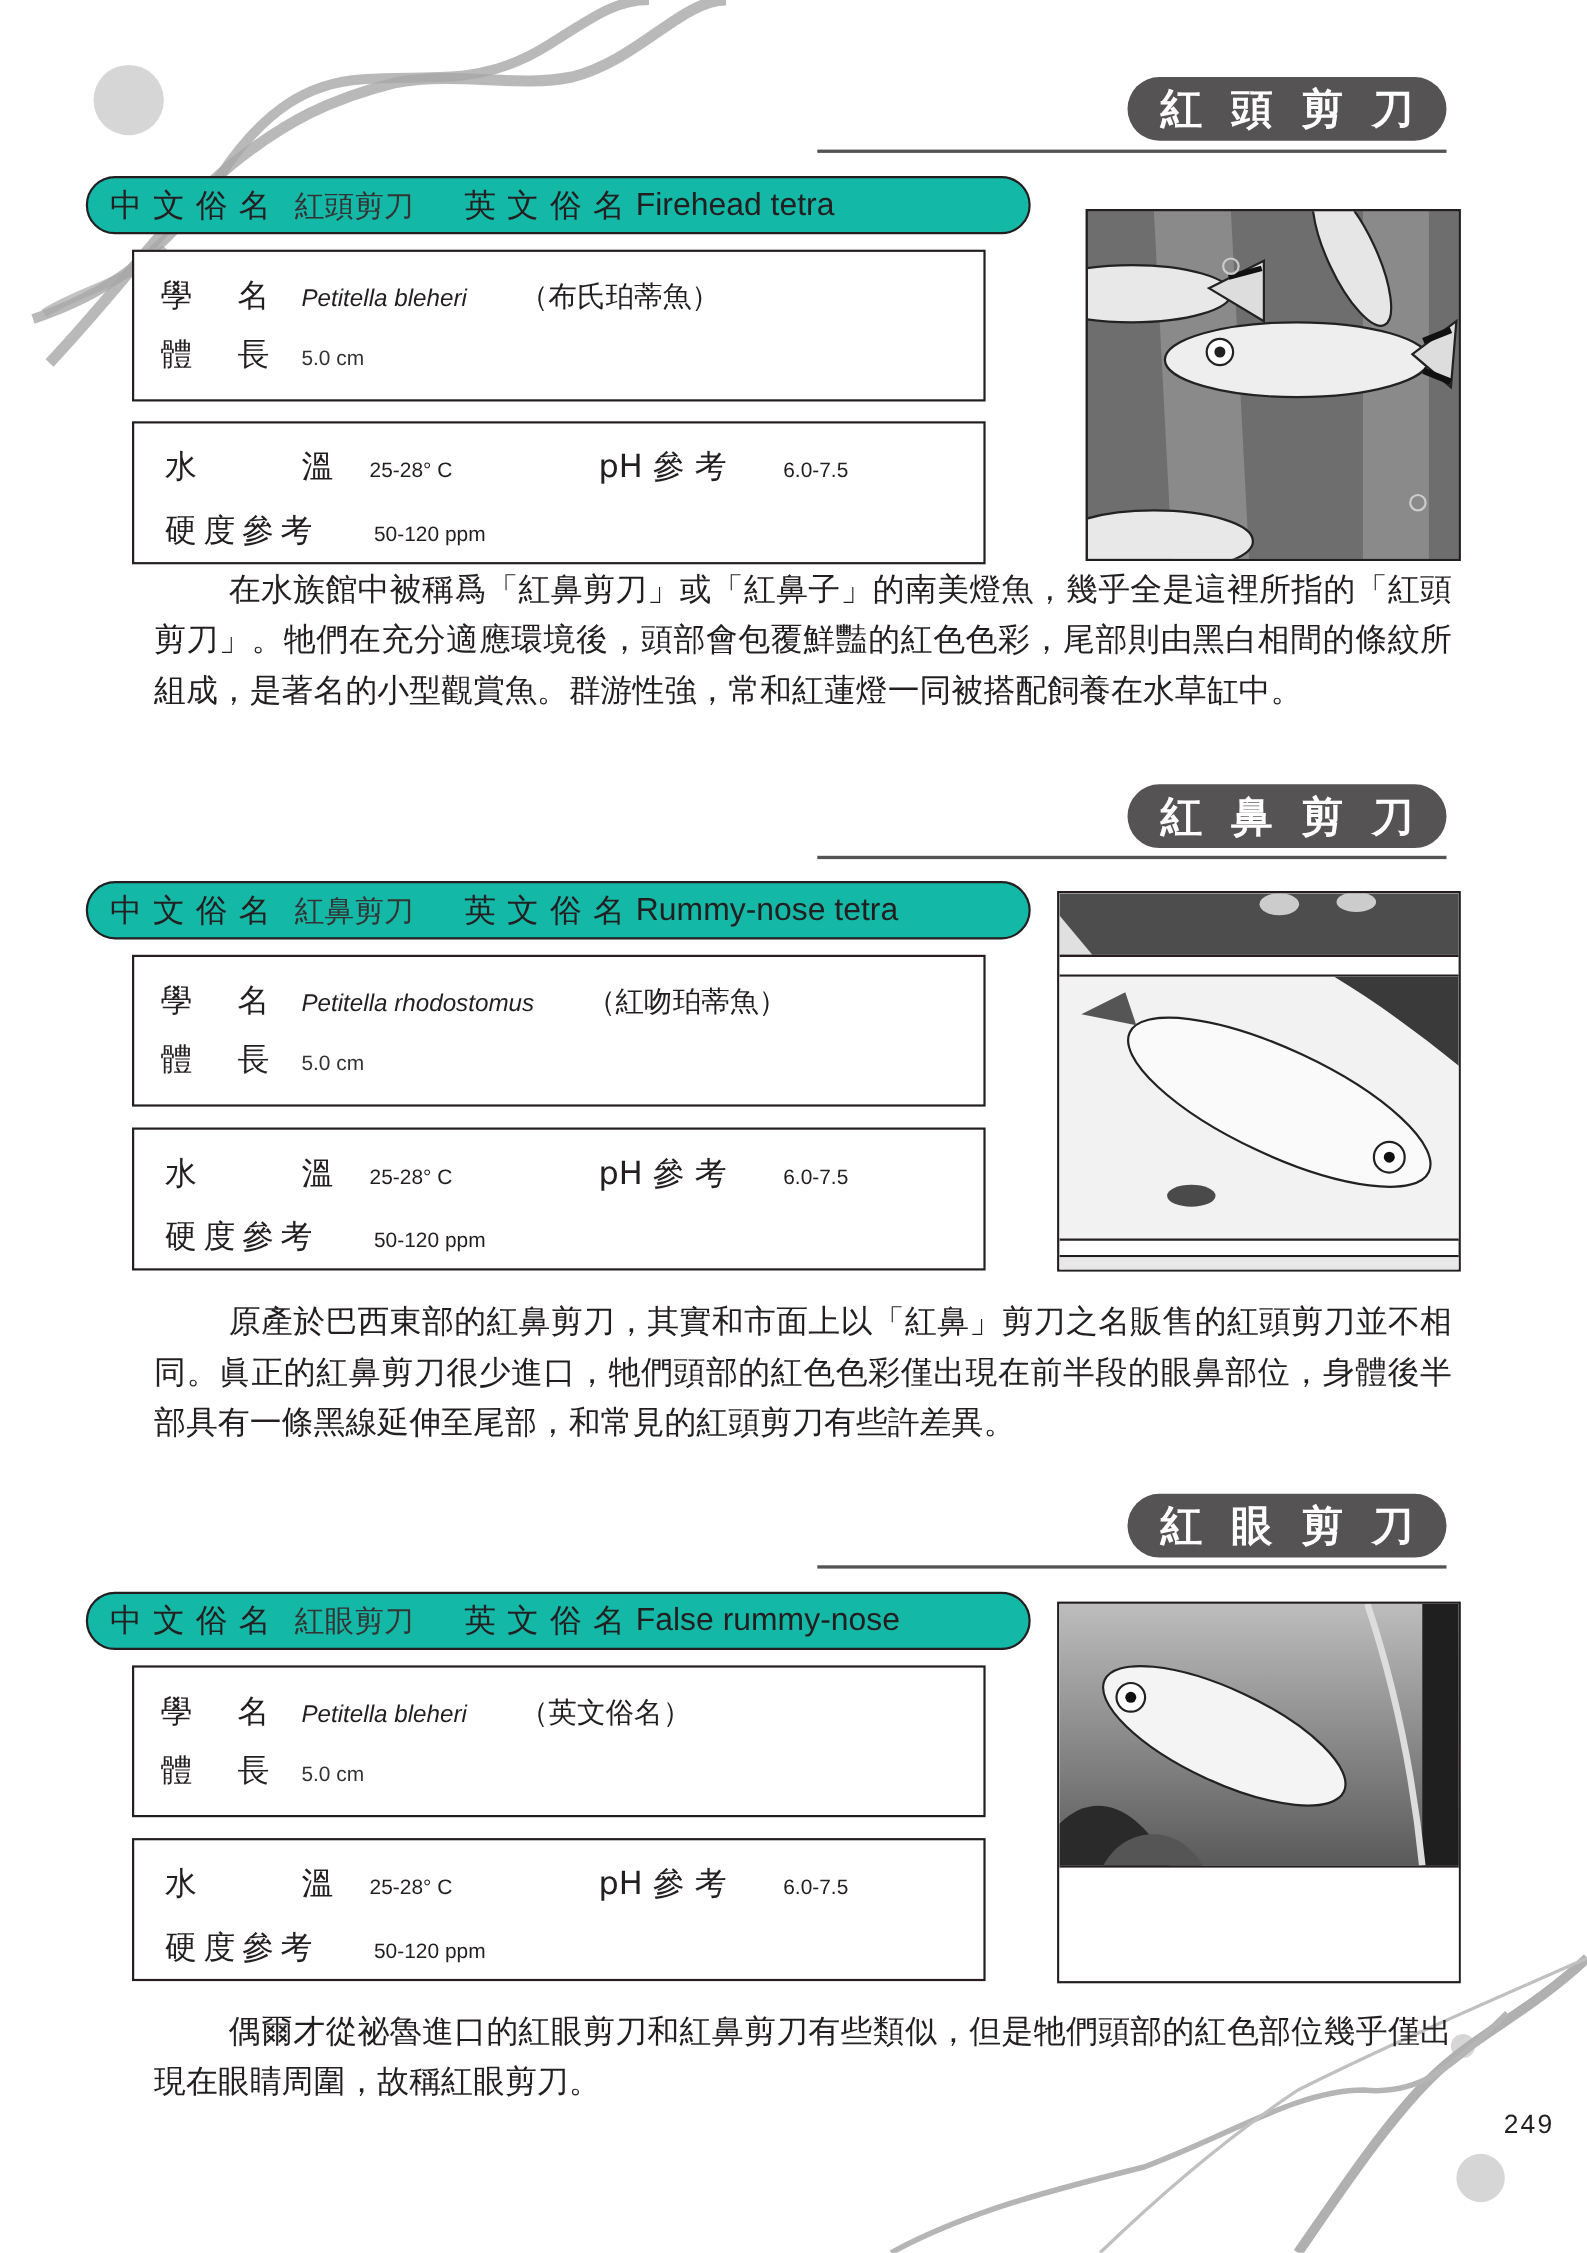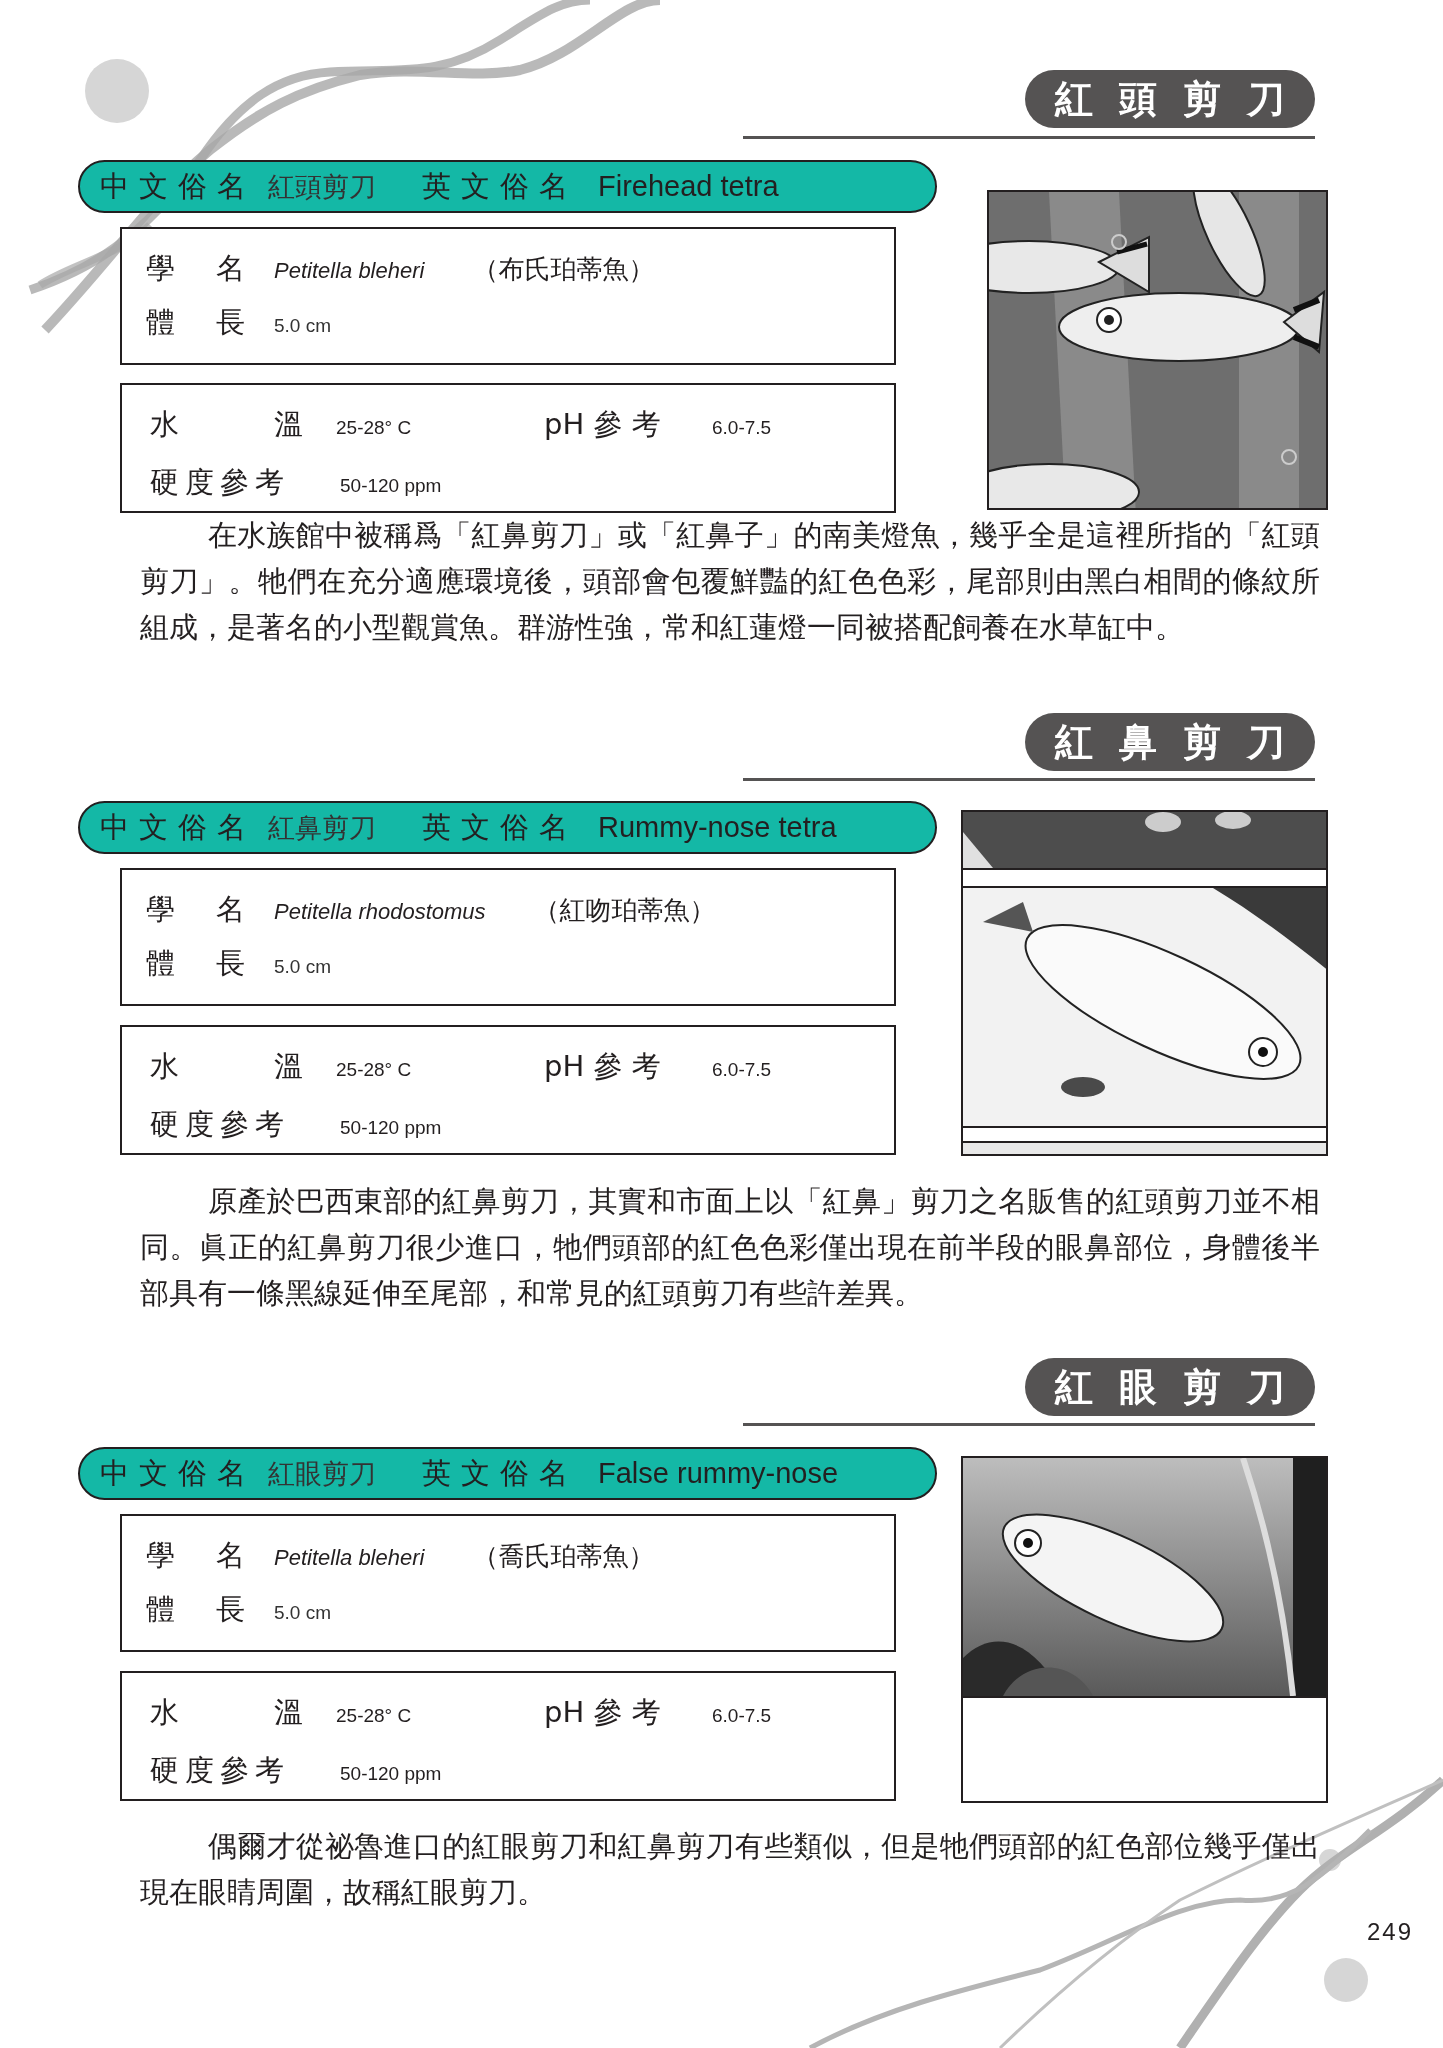--- a/index.html
+++ b/index.html
@@ -7,21 +7,21 @@
          font-family:"DejaVu Sans","Liberation Sans",sans-serif; color:#231f20; }
   .deco { position:absolute; left:0; top:0; width:1443px; height:2048px; pointer-events:none; }
   .title-pill { position:absolute; left:1025px; width:290px; height:58px; background:#555353; border-radius:29px;
                 color:#fff; font-family:"DejaVu Serif","Liberation Serif",serif; font-size:38px; font-weight:bold;
                 display:flex; align-items:center; justify-content:center; letter-spacing:26px; padding-left:26px; box-sizing:border-box; }
   .title-rule { position:absolute; left:743px; width:572px; height:3px; background:#555353; }
   .name-pill { position:absolute; left:78px; width:859px; height:53px; border:2px solid #231f20; border-radius:27px;
                box-sizing:border-box; display:flex; align-items:center; padding-left:20px; font-size:29px; background:#14b8a6; }
   .lbl-spaced { letter-spacing:10px; font-weight:normal; }
   .name-val { margin-left:12px; margin-right:46px; font-size:27px; color:#333; }
-  .en-val { margin-left:20px; font-family:"Liberation Sans",sans-serif; font-size:29px; }
+  .en-val { margin-left:0; font-family:"Liberation Sans",sans-serif; font-size:29px; }
   .info-box { position:absolute; left:120px; width:776px; border:2px solid #231f20; box-sizing:border-box; background:#fff; }
   .row { position:absolute; display:flex; align-items:baseline; font-size:29px; }
   .k1 { width:70px; display:inline-block; }
   .sci { font-family:"Liberation Sans",sans-serif; font-style:italic; font-size:22px; }
   .zh-par { font-size:26px;margin-left:48px; }
   .val { font-family:"Liberation Sans",sans-serif; font-size:19px; }
   .img-box { position:absolute; border:2px solid #231f20; box-sizing:border-box; overflow:hidden; background:#fff; }
   .para { position:absolute; left:140px; width:1180px; font-size:29px; line-height:46px; color:#231f20; text-align:justify; }
   .para p { margin:0; text-indent:68px; }
   .page-num { position:absolute; left:1367px; top:1918px; font-family:"Liberation Sans",sans-serif; font-size:24px; letter-spacing:2px; }
@@ -180,21 +180,21 @@
     <span class="name-val">紅眼剪刀</span>
     <span class="lbl-spaced">英文俗名</span>
     <span class="en-val">False rummy-nose</span>
   </div>
 
   <div class="info-box" style="top:1514px; height:138px;">
     <div class="row" style="left:24px; top:20px;">
       <span class="k1">學</span>
       <span style="width:58px;display:inline-block;">名</span>
       <span class="sci">Petitella bleheri</span>
-      <span class="zh-par">（喬氏珀蒂魚）</span>
+      <span class="zh-par">（英文俗名）</span>
     </div>
     <div class="row" style="left:24px; top:74px;">
       <span class="k1">體</span>
       <span style="width:58px;display:inline-block;">長</span>
       <span class="val" style="color:#333;">5.0 cm</span>
     </div>
   </div>
 
   <div class="info-box" style="top:1671px; height:130px;">
     <div class="row" style="left:28px; top:20px;">

